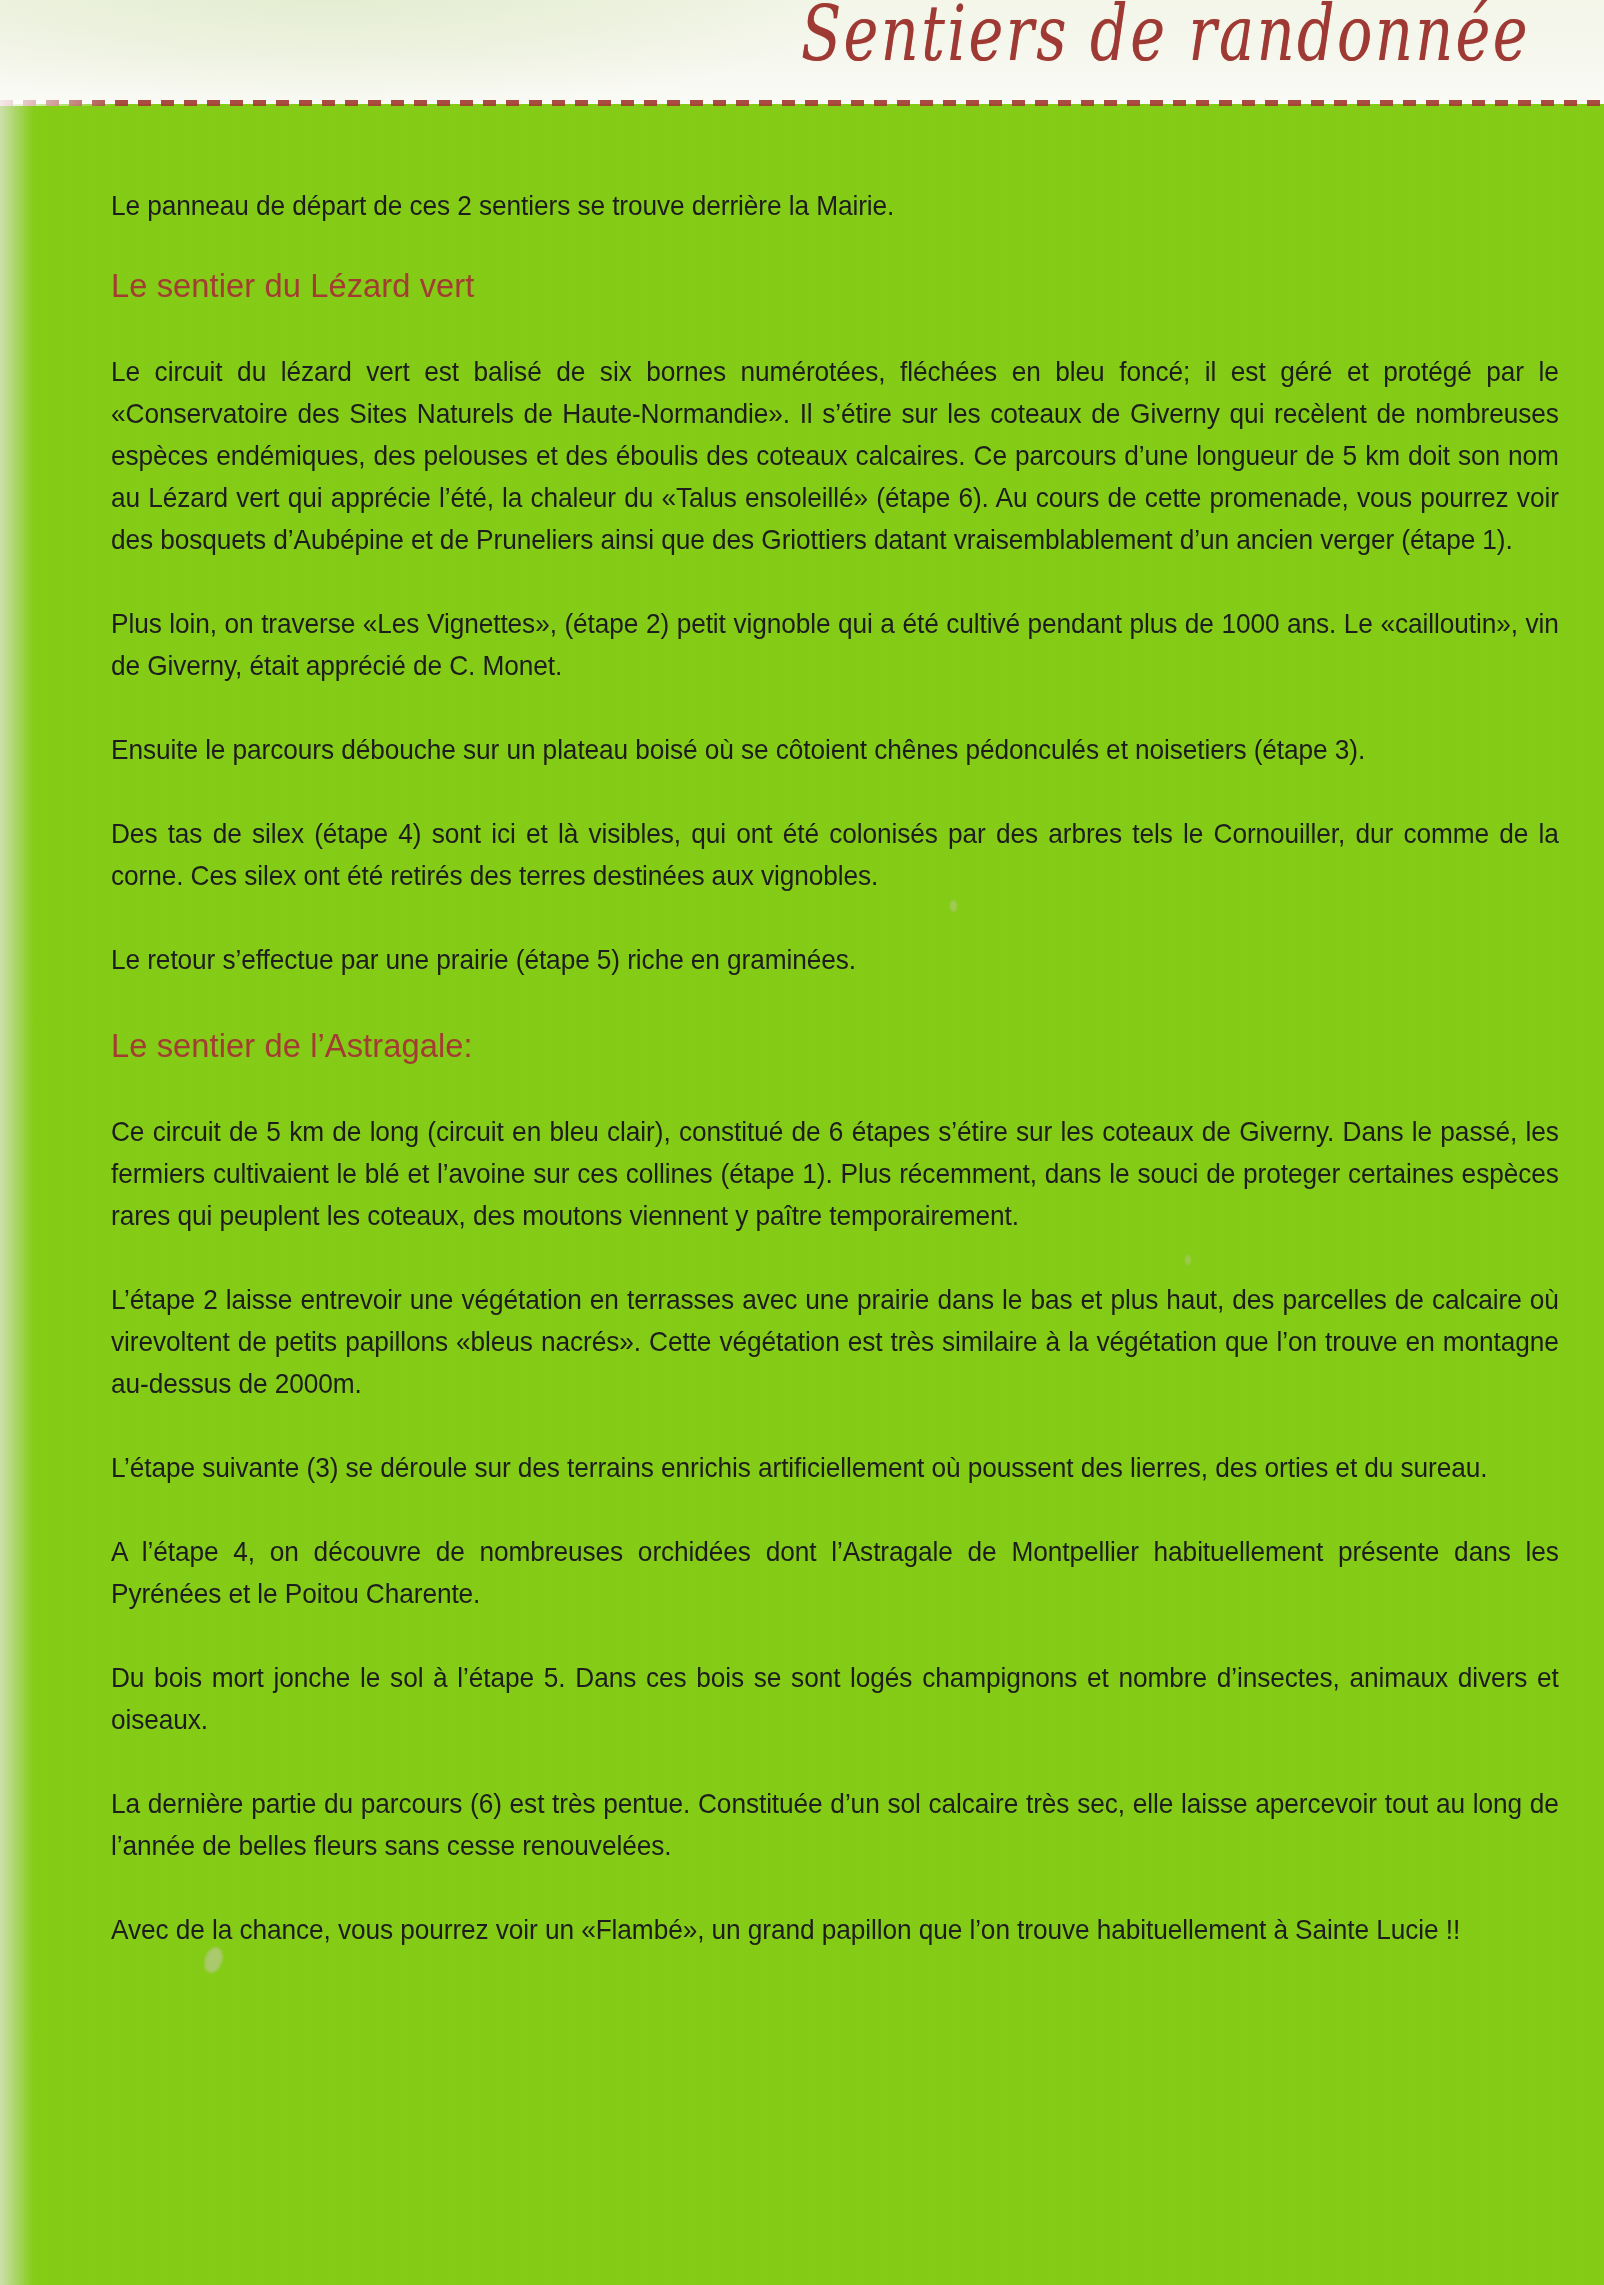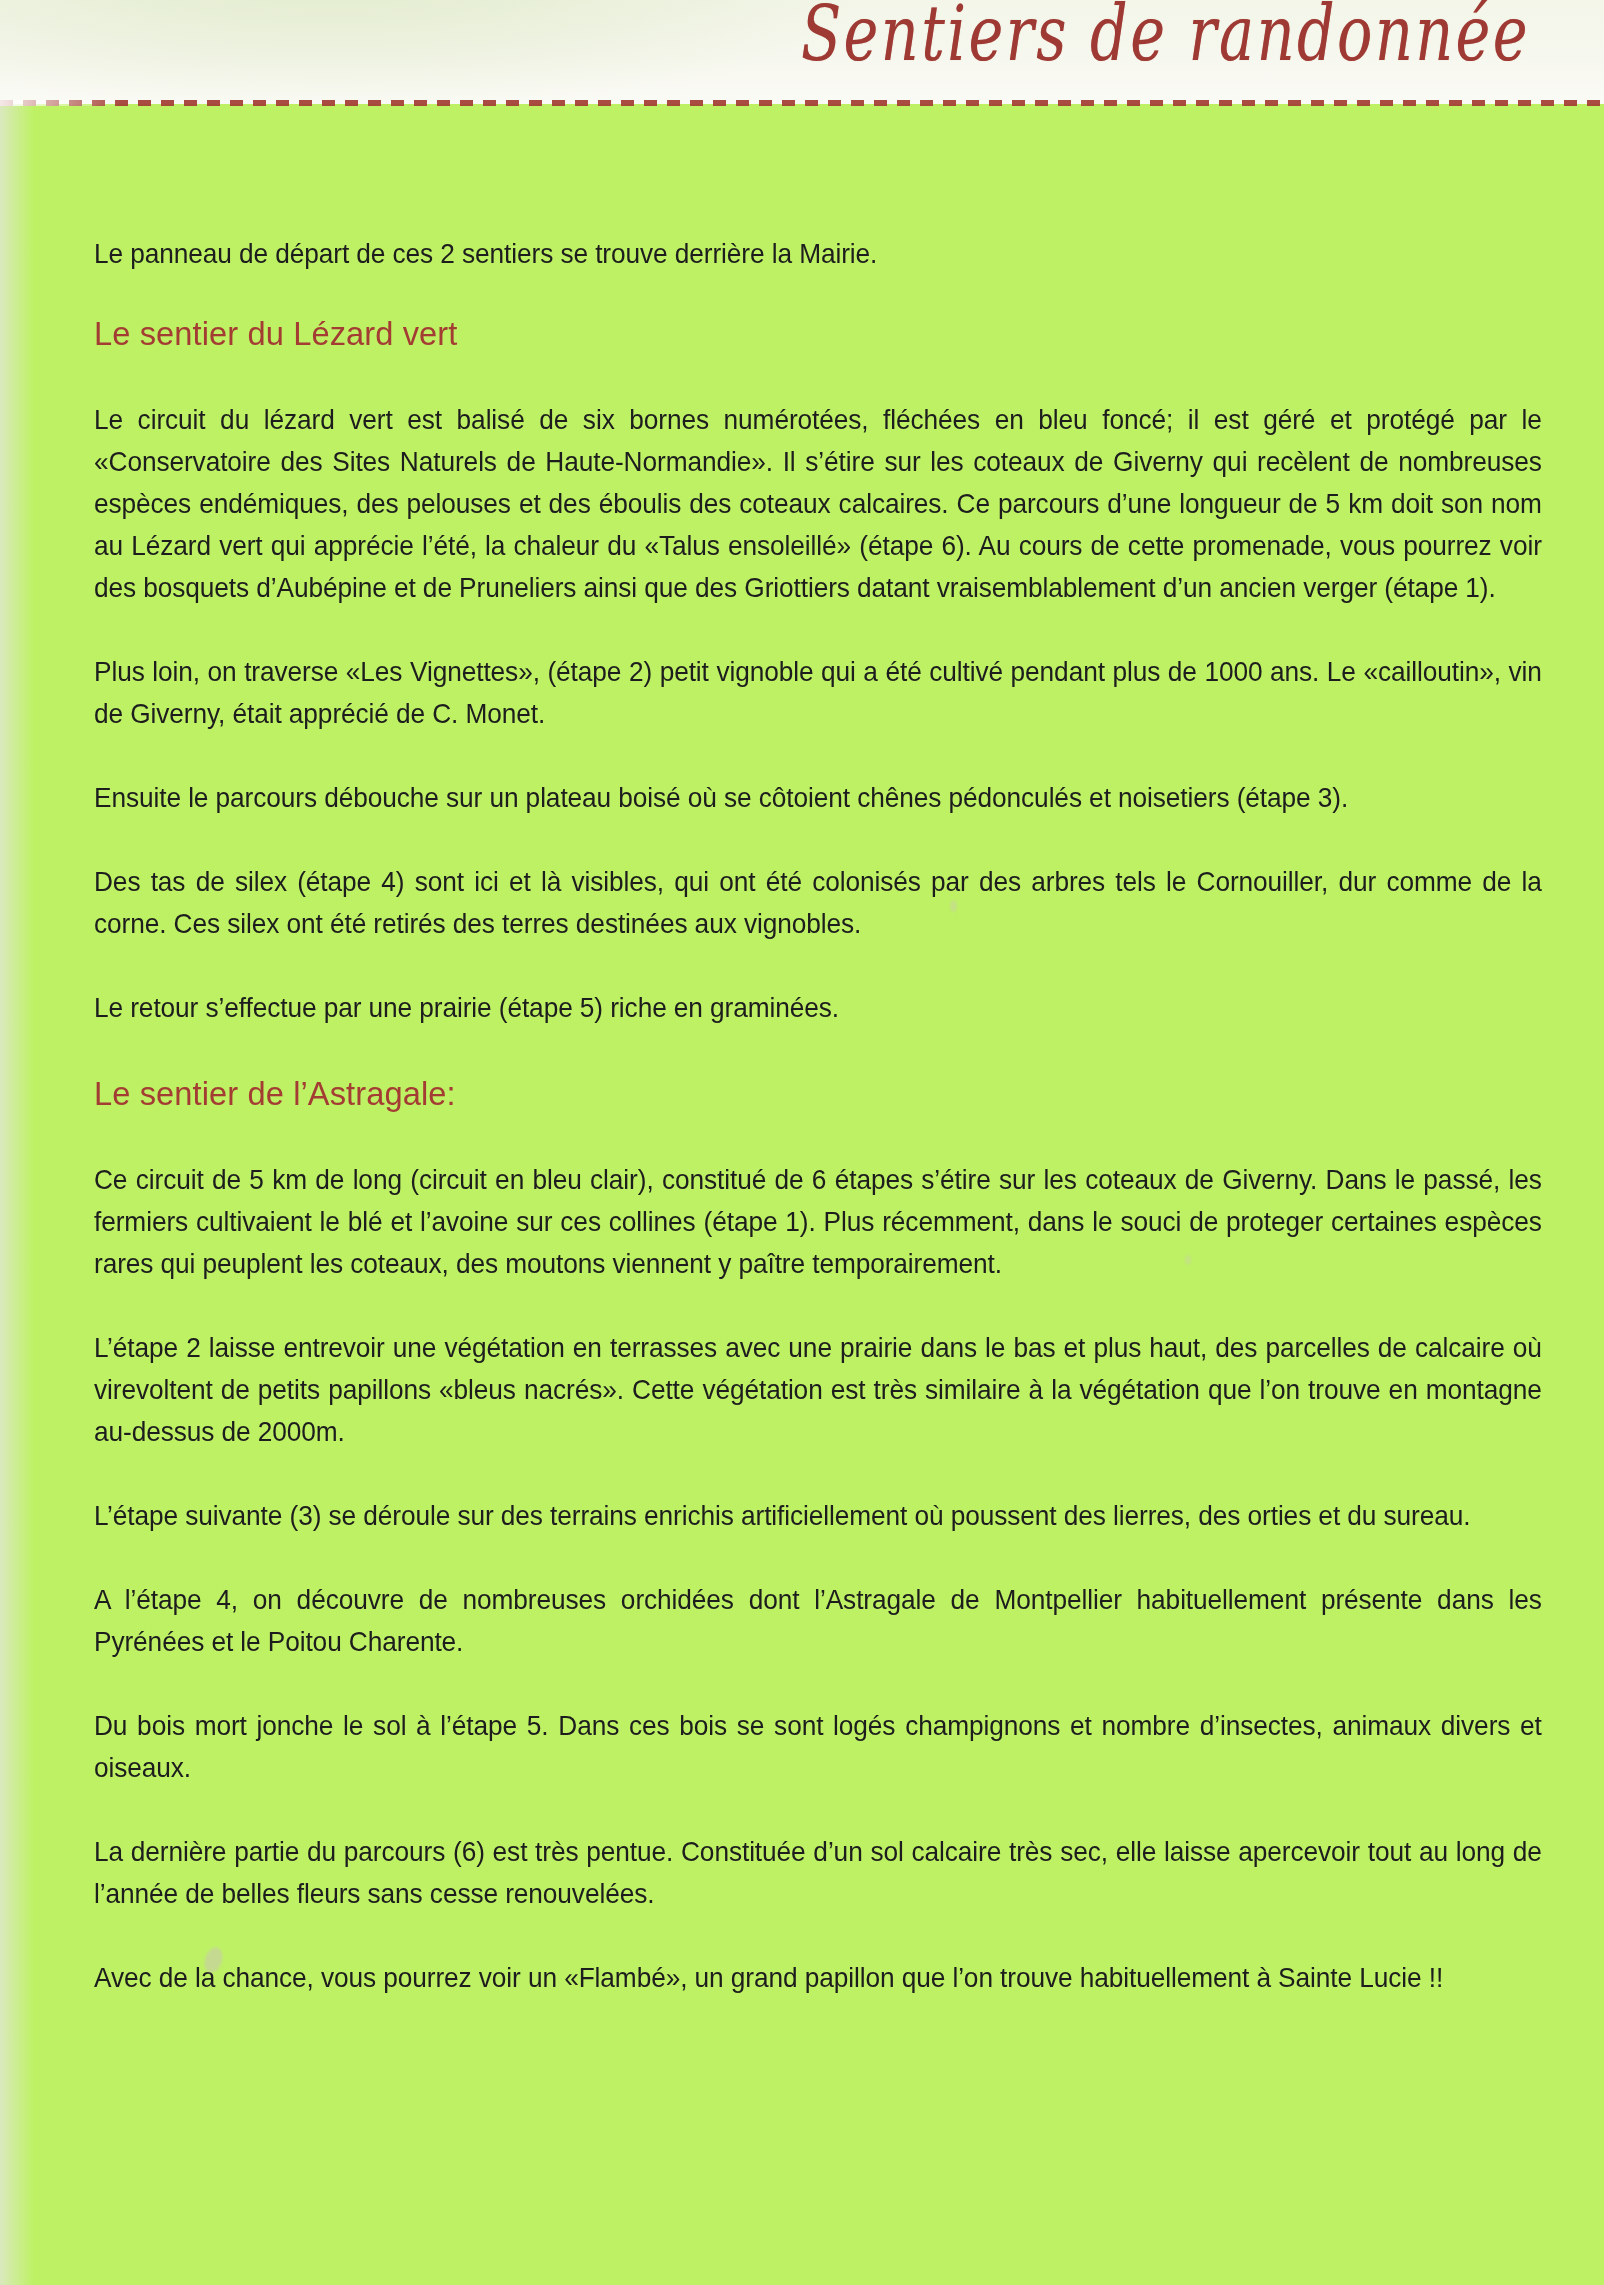--- a/index.html
+++ b/index.html
@@ -14,21 +14,21 @@
     overflow: hidden;
     font-family: "Liberation Sans", "DejaVu Sans", sans-serif;
     color: #1b1b1b;
     -webkit-font-smoothing: antialiased;
   }
 
   
   #page {
     position: absolute;
     inset: 0;
-    background: #bef264;
+    background: #84cc16;
   }
   #scan-texture {
     position: absolute;
     inset: 0;
     pointer-events: none;
     background:
       repeating-linear-gradient(90deg,
         rgba(0,0,0,0.012) 0px,
         rgba(0,0,0,0.012) 1px,
         rgba(0,0,0,0) 1px,
@@ -83,24 +83,23 @@
   #header-rule-fade {
     position: absolute;
     left: 0; top: 100px;
     width: 120px; height: 6px;
     background: linear-gradient(90deg, rgba(255,255,255,.88), rgba(255,255,255,0));
   }
 
   
   #content {
     position: absolute;
-    left: 94px;
+    left: 111px;
     top: 185px;
     width: 1448px;
-    margin-top: 48px;
   }
 
   p.para {
     margin: 0 0 0 0;
     font-size: 27.5px;
     line-height: 42px;
     text-align: justify;
     text-justify: inter-word;
     color: #1d1d1d;
     font-stretch: condensed;

